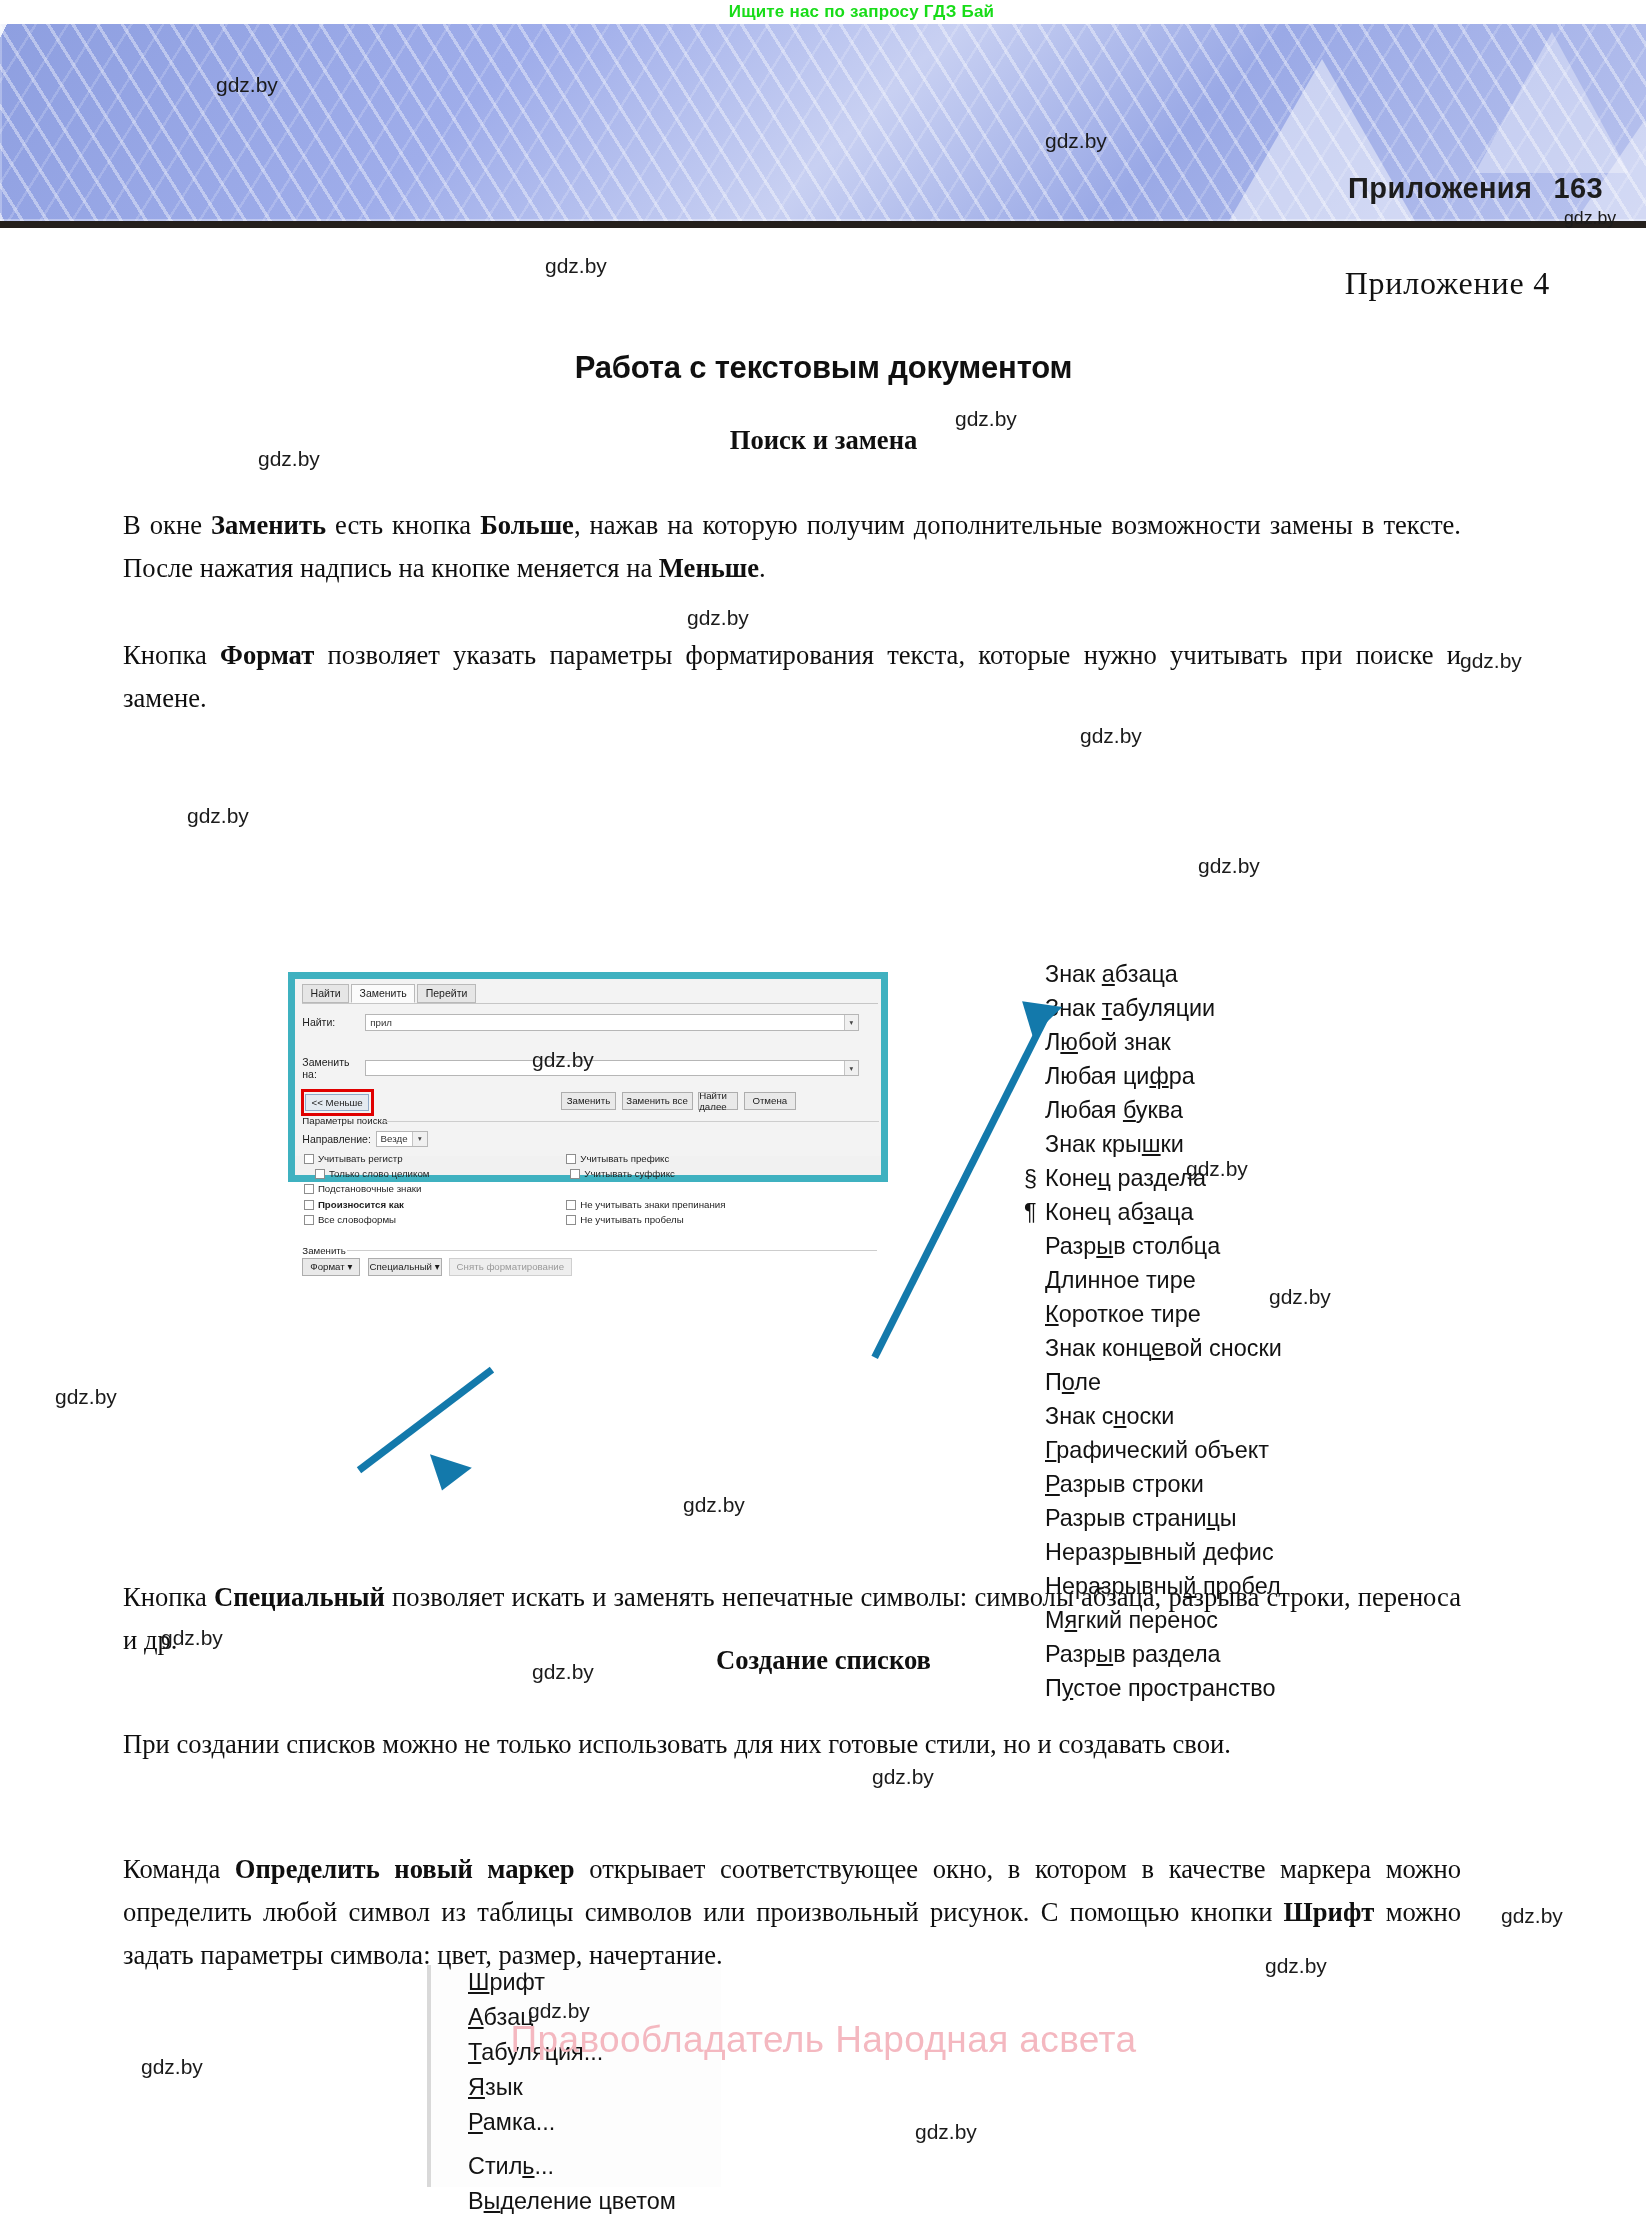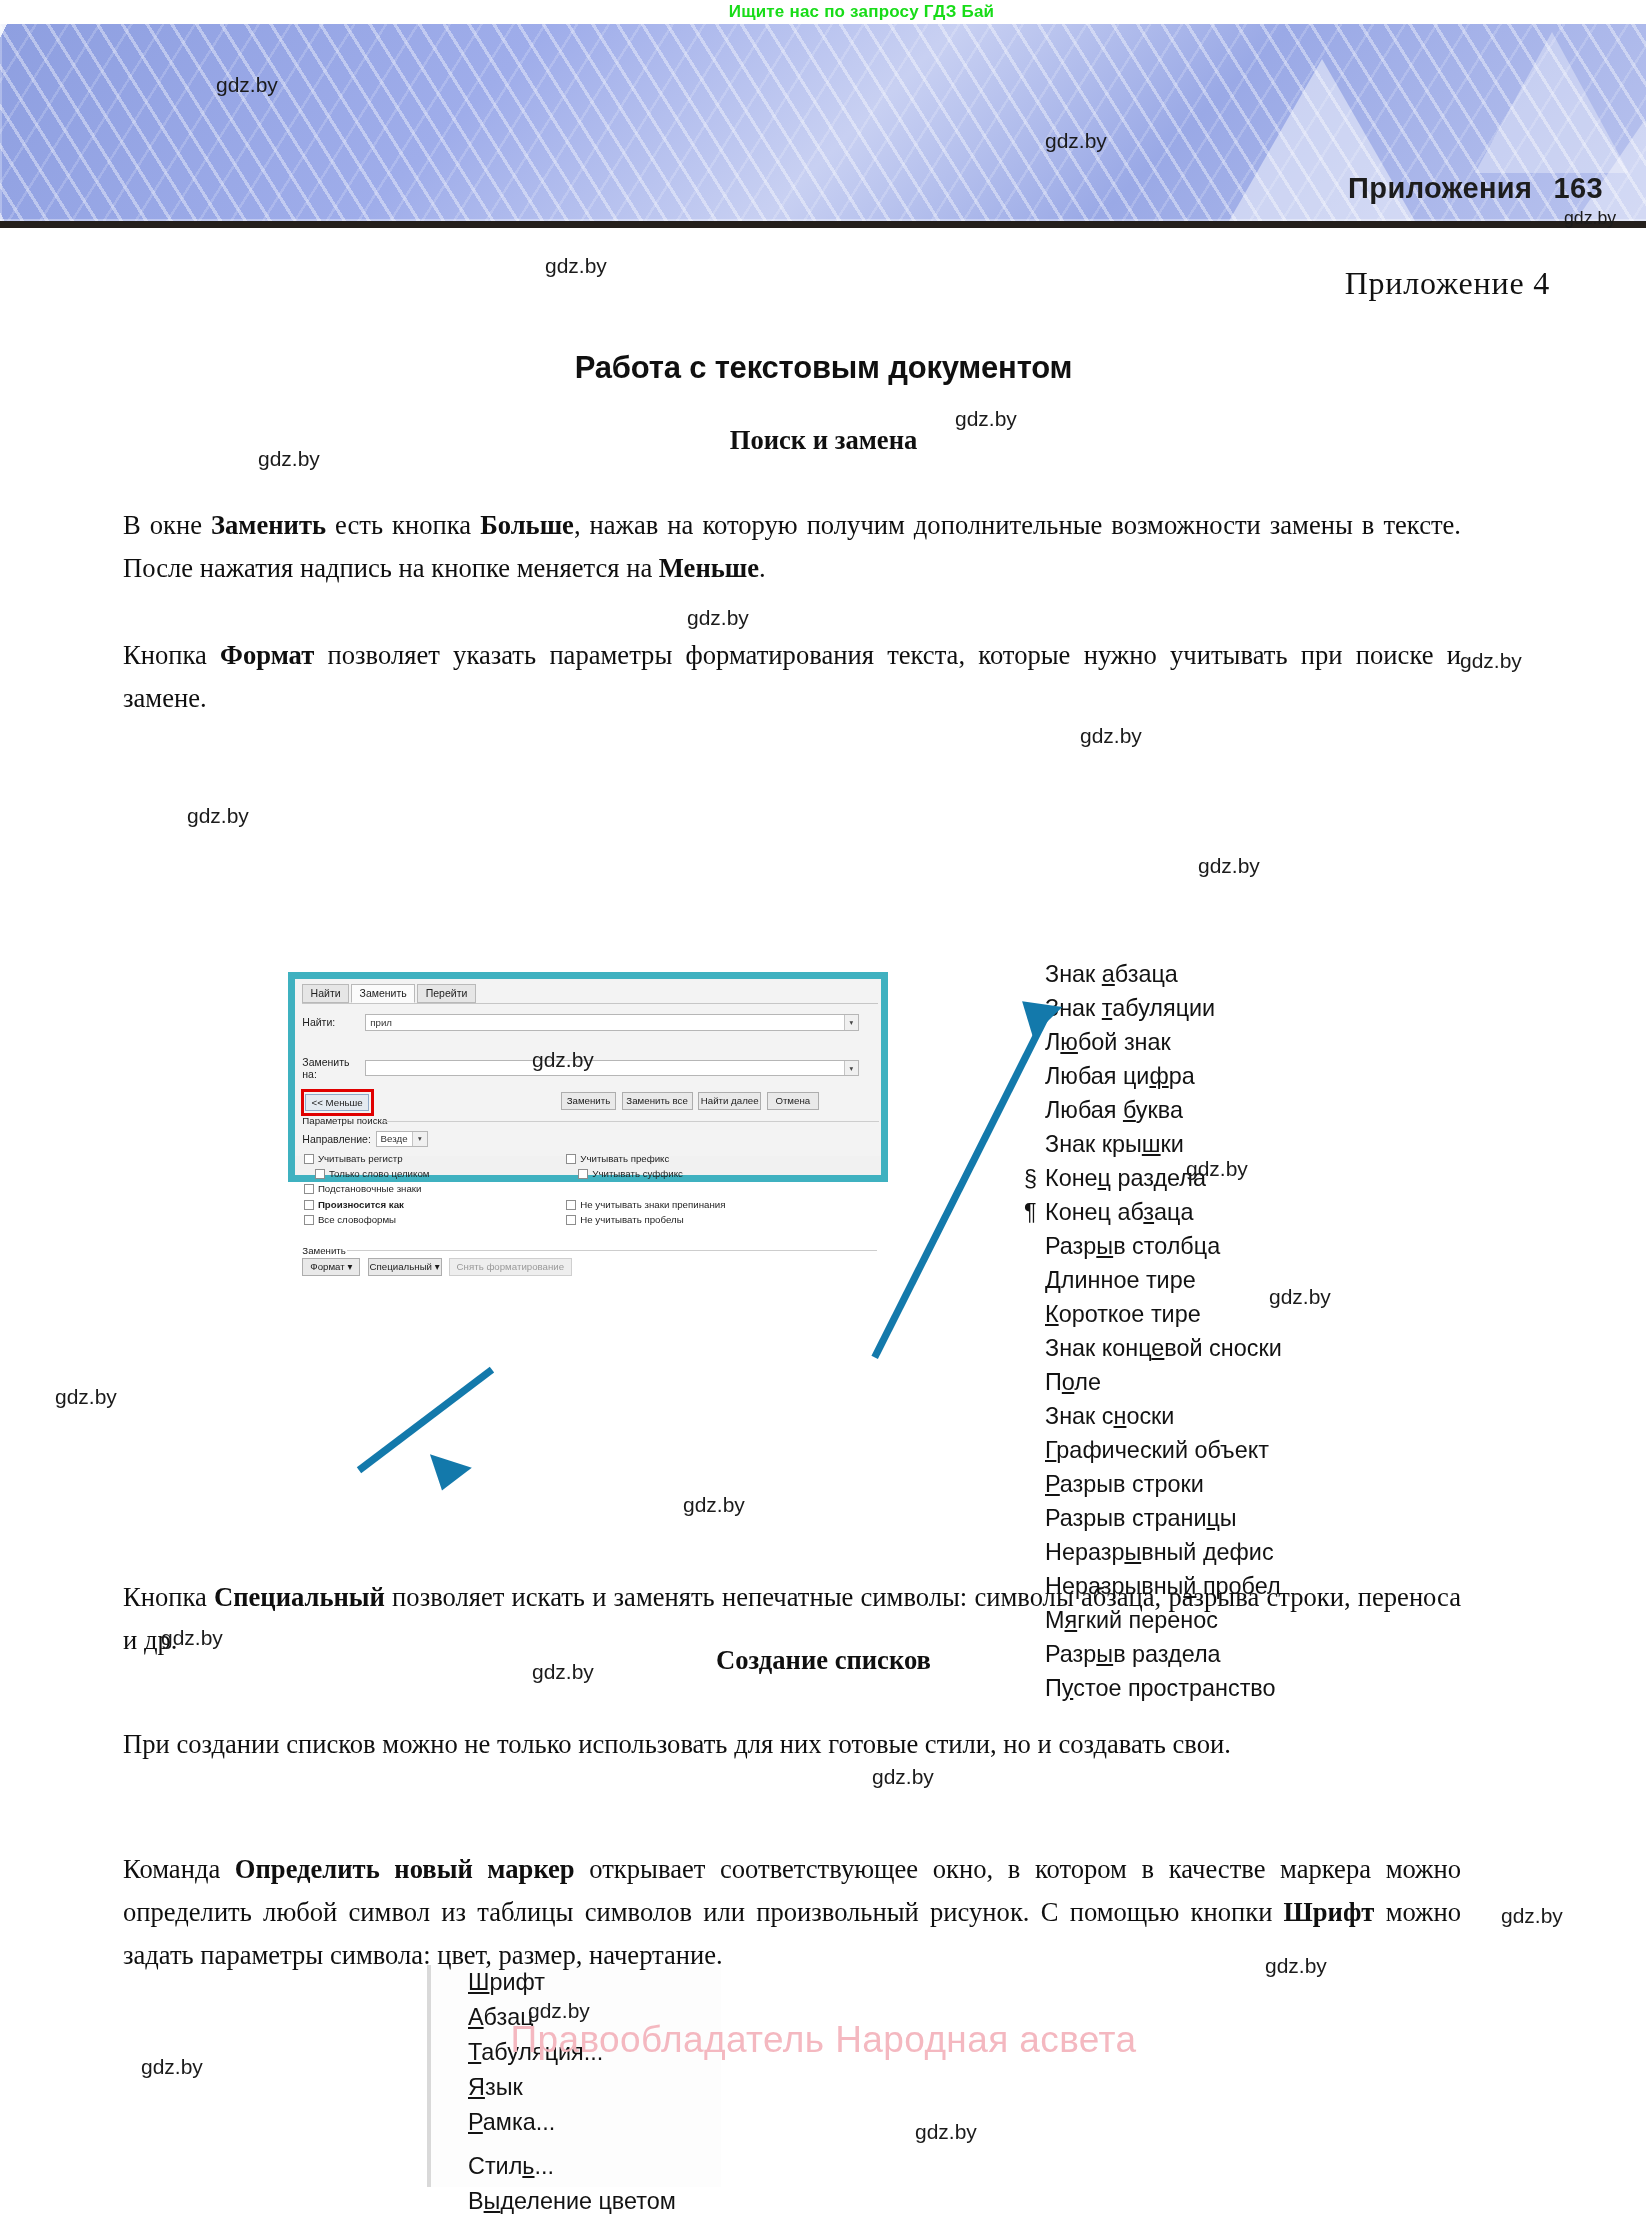--- a/index.html
+++ b/index.html
@@ -149,21 +149,21 @@
     border:0.8px solid #adadad;background:#e9e9e9;
     font-family:"Liberation Sans",sans-serif;font-size:9.7px;color:#1c1c1c;
     display:flex;align-items:center;justify-content:center;
     height:17.7px;box-sizing:border-box;
   }
   #btn-less-wrap{position:absolute;left:5.6px;top:110px;border:3.2px solid #e00000;padding:1.6px;}
   #btn-less{width:64px;border-color:#8fa9c9;background:#e4eaf1;}
   #btn-row{position:absolute;left:266px;top:113px;display:flex;gap:5.6px;}
   #btn-replace{width:55px;}
   #btn-replace-all{width:71px;}
-  #btn-find-next{width:63px;}
+  #btn-find-next{width:40px;}
   #btn-cancel{width:52px;}
 
   .group-label{
     position:absolute;font-family:"Liberation Sans",sans-serif;font-size:9.7px;color:#222;
   }
   .group-rule{position:absolute;height:0.8px;background:#cdcdcd;}
   #grp-search-label{left:7.3px;top:136px;}
   #grp-search-rule{left:89px;top:142px;width:495px;}
 
   .dlg-l2{position:absolute;left:7.3px;top:152px;width:577px;}
@@ -314,21 +314,21 @@
               </div>
             <div class="cbx" style="left:1.6px;top:83px;">
                 <span class="box"></span>
                 <span>Все словоформы</span>
               </div>
 
             <div class="cbx" style="left:264px;top:22px;">
                 <span class="box"></span>
                 <span>Учитывать префикс</span>
               </div>
-            <div class="cbx" style="left:276px;top:37px;justify-content:space-between;">
+            <div class="cbx" style="left:268px;top:37px;justify-content:space-between;">
                 <span class="box"></span>
                 <span>Учитывать суффикс</span>
               </div>
             <div class="cbx" style="left:264px;top:68px;">
                 <span class="box"></span>
                 <span>Не учитывать знаки препинания</span>
               </div>
             <div class="cbx" style="left:264px;top:83px;">
                 <span class="box"></span>
                 <span>Не учитывать пробелы</span>

